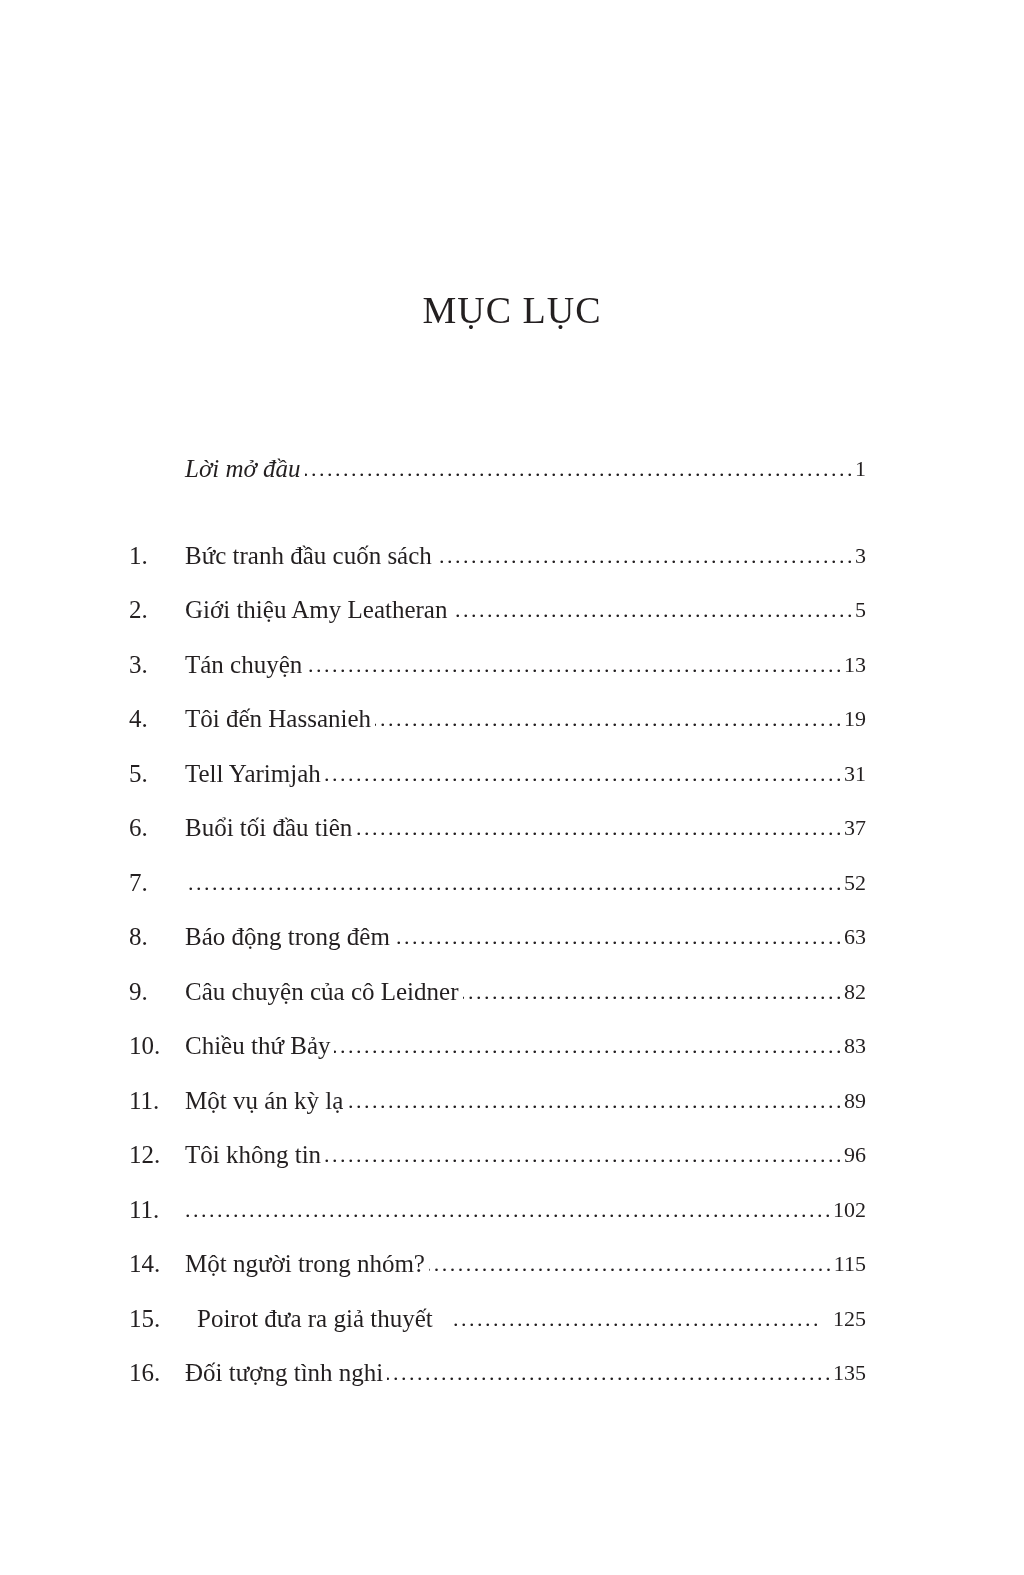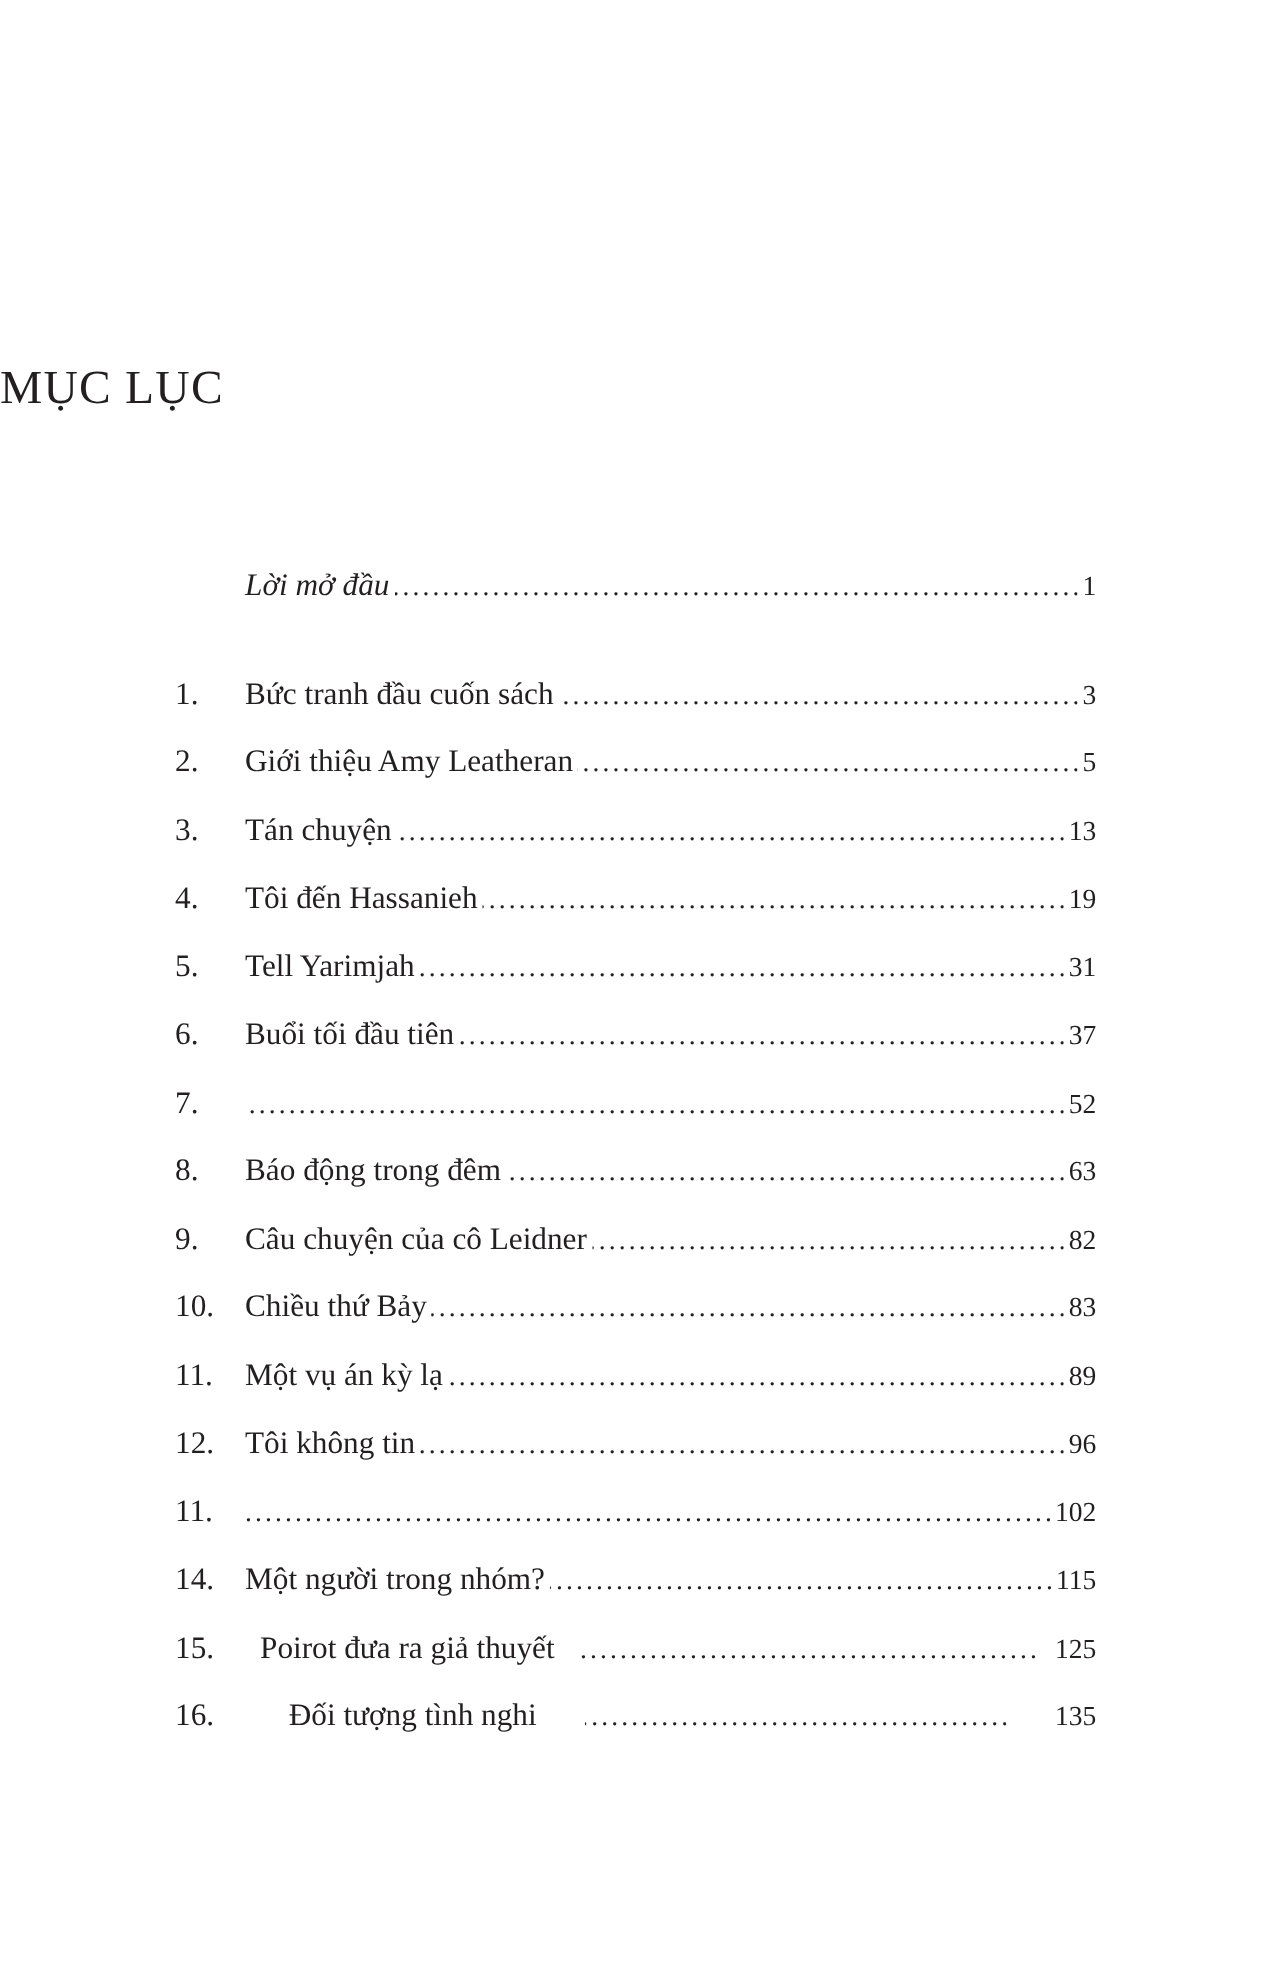--- a/index.html
+++ b/index.html
@@ -13,36 +13,36 @@
       position: relative;
       overflow: hidden;
       font-family: "Liberation Serif", "DejaVu Serif", serif;
       color: #231f20;
     }
     .page-title {
       position: absolute;
       top: 288px;
       left: 0;
       width: 1024px;
-      text-align: left;
+      text-align: center;
       font-size: 38px;
       letter-spacing: 1px;
       font-weight: normal;
       margin: 0;
       color: #231f20;
     }
     .toc {
       position: absolute;
       left: 0;
       top: 0;
       width: 1024px;
     }
     .toc-row {
       position: absolute;
-      left: 140px;
+      left: 129px;
       width: 737px;
       height: 34px;
       display: flex;
       align-items: center;
       font-size: 25px;
       line-height: 34px;
       white-space: nowrap;
     }
     .toc-num {
       width: 56px;
@@ -188,20 +188,20 @@
     <span class="toc-page">115</span>
   </div>
 
   <div class="toc-row" style="top:1302px;gap:12px;">
     <span class="toc-num">15.</span>
     <span class="toc-title">Poirot đưa ra giả thuyết</span>
     <span class="toc-leader"></span>
     <span class="toc-page">125</span>
   </div>
 
-  <div class="toc-row" style="top:1356px;gap:35px;">
+  <div class="toc-row" style="top:1356px;">
     <span class="toc-num">16.</span>
     <span class="toc-title">Đối tượng tình nghi</span>
     <span class="toc-leader"></span>
     <span class="toc-page">135</span>
   </div>
 
 </div>
 
 </body></html>

